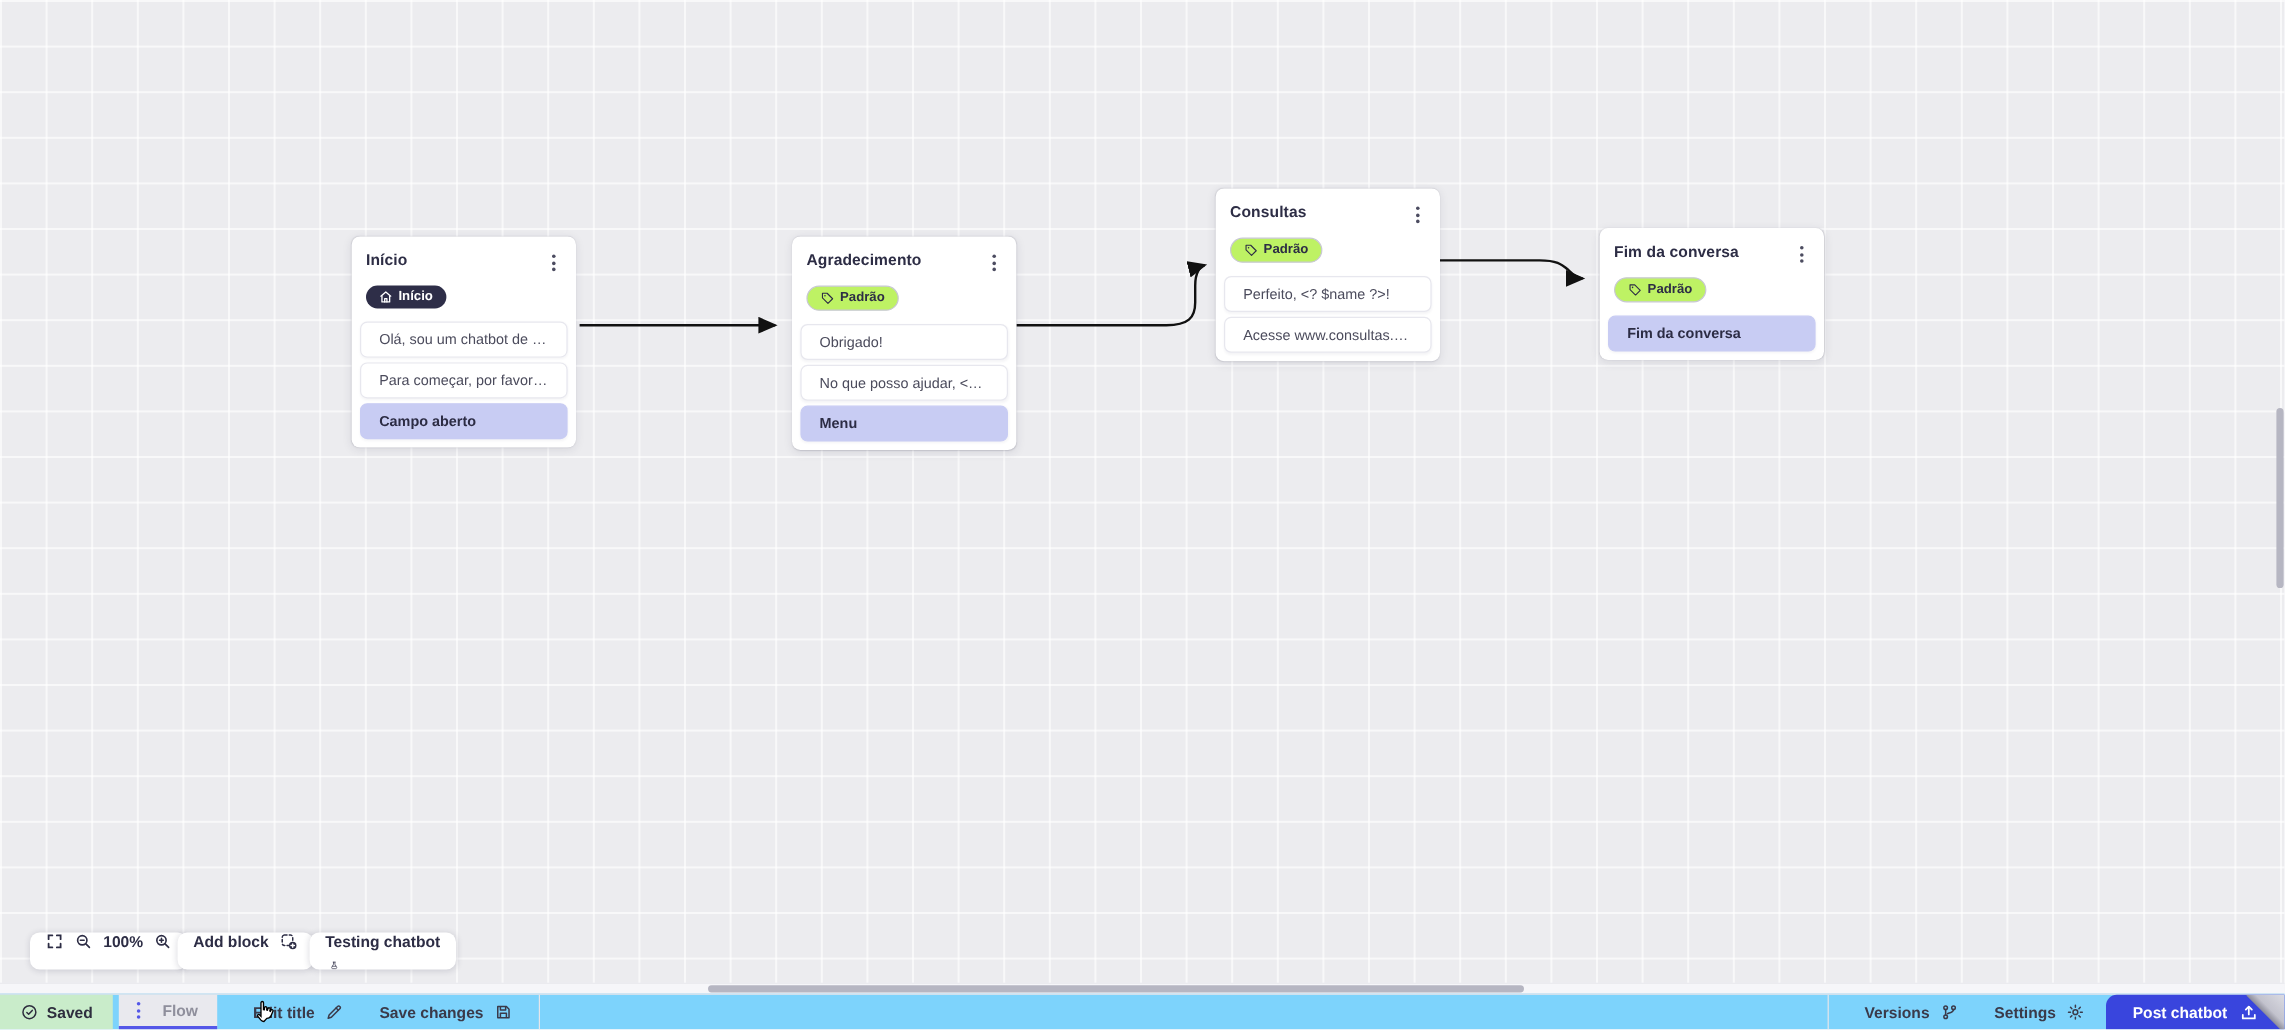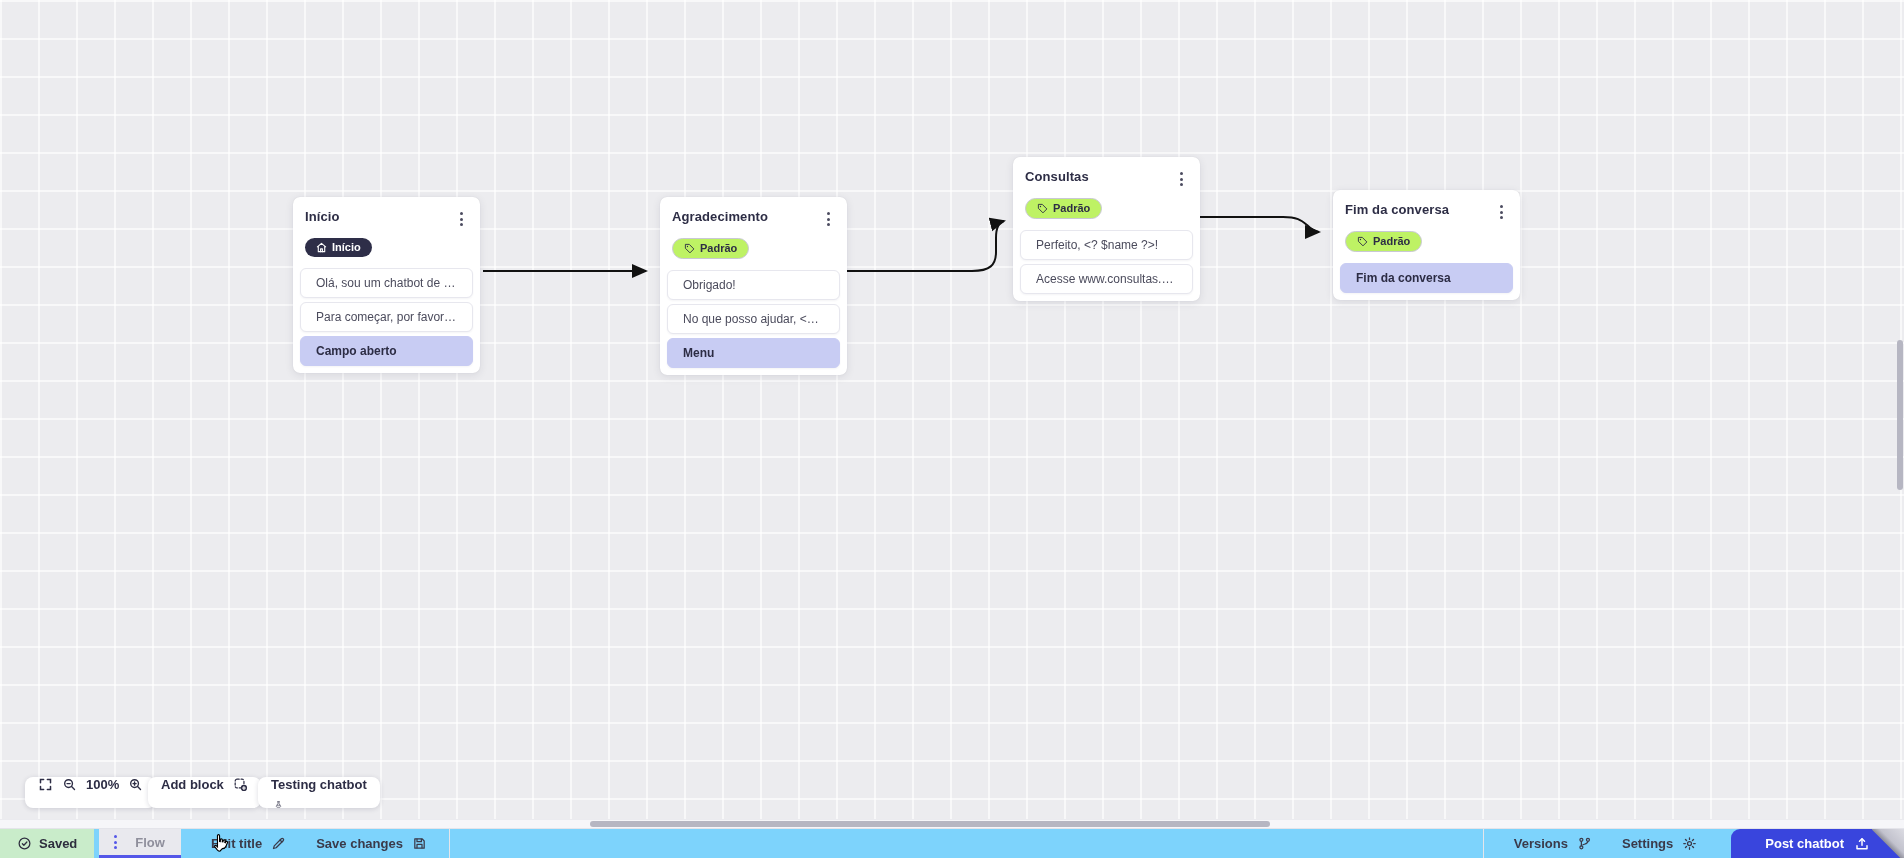--- a/index.html
+++ b/index.html
@@ -71,22 +71,22 @@
     margin-left:5px; background:#e9e9ee; border-bottom:3px solid #5457e8;
     display:flex; align-items:center; gap:13px; padding:0 16px 0 10px;
     color:#8f8f9c; font-weight:700; cursor:pointer; position:relative;
   }
   .flow-tab .kebab i { background:#5457e8; }
   .bar-item { display:flex; align-items:center; gap:9px; margin-left:30px; font-weight:700; color:#3a3a4a; cursor:pointer; }
   .bar-item svg { width:15px; height:15px; stroke:#3a3a4a; }
   .bar-sep { width:1px; background:#e5e5ea; margin-left:22px; }
   .bar-spacer { flex:1; }
   .post-btn {
-    margin-left:34px; background:#3945dd; color:#fff; display:flex; align-items:center; gap:10px;
-    padding:0 34px; font-weight:700; border-top-left-radius:9px; position:relative; overflow:hidden; cursor:pointer;
+    margin-left:18px; background:#3945dd; color:#fff; display:flex; align-items:center; gap:10px;
+    padding:0 22px; font-weight:700; border-top-left-radius:9px; position:relative; overflow:hidden; cursor:pointer;
   }
   .post-btn svg { width:16px; height:16px; stroke:#fff; }
   .post-fold {
     position:absolute; top:0; right:0; width:32px; height:32px; pointer-events:none;
     background:linear-gradient(to bottom left, #dcdce3 0%, #c2c2cd 38%, #8f8f9c 50%, rgba(0,0,0,0) 52%);
   }
   .cursor-hand { position:absolute; left:112px; bottom:2px; width:21px; height:21px; z-index:50; pointer-events:none; }
 </style>
 </head>
 <body>

